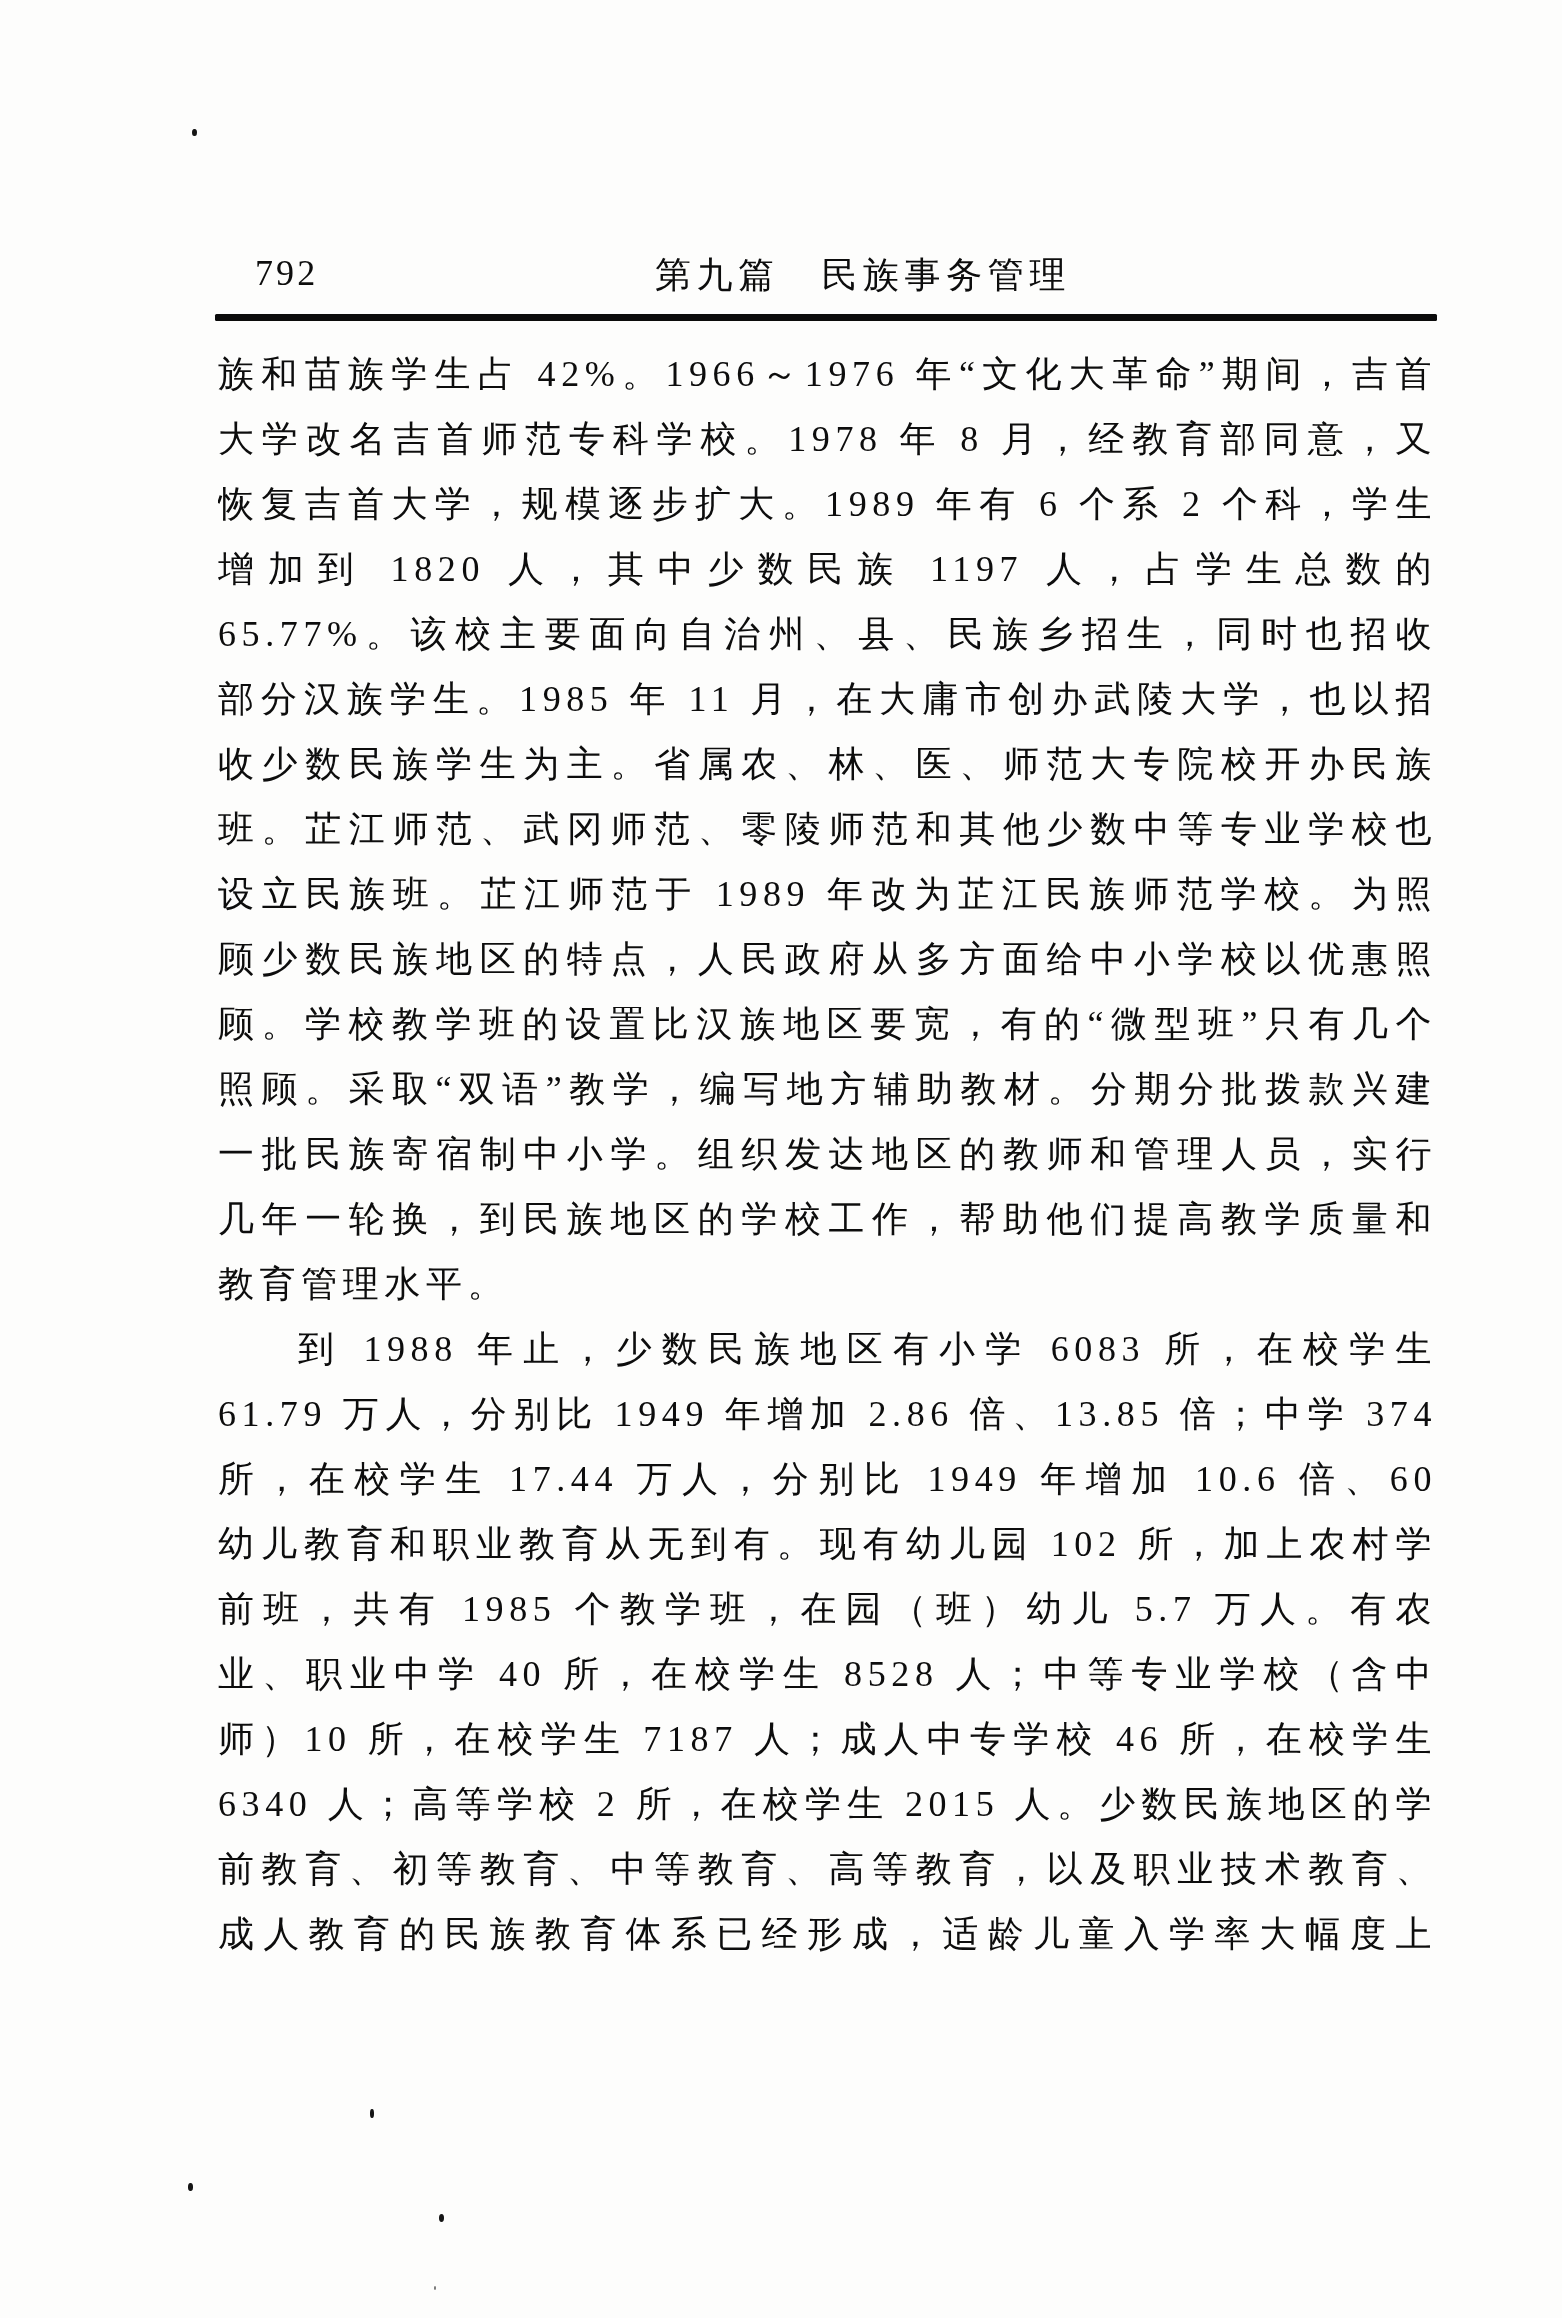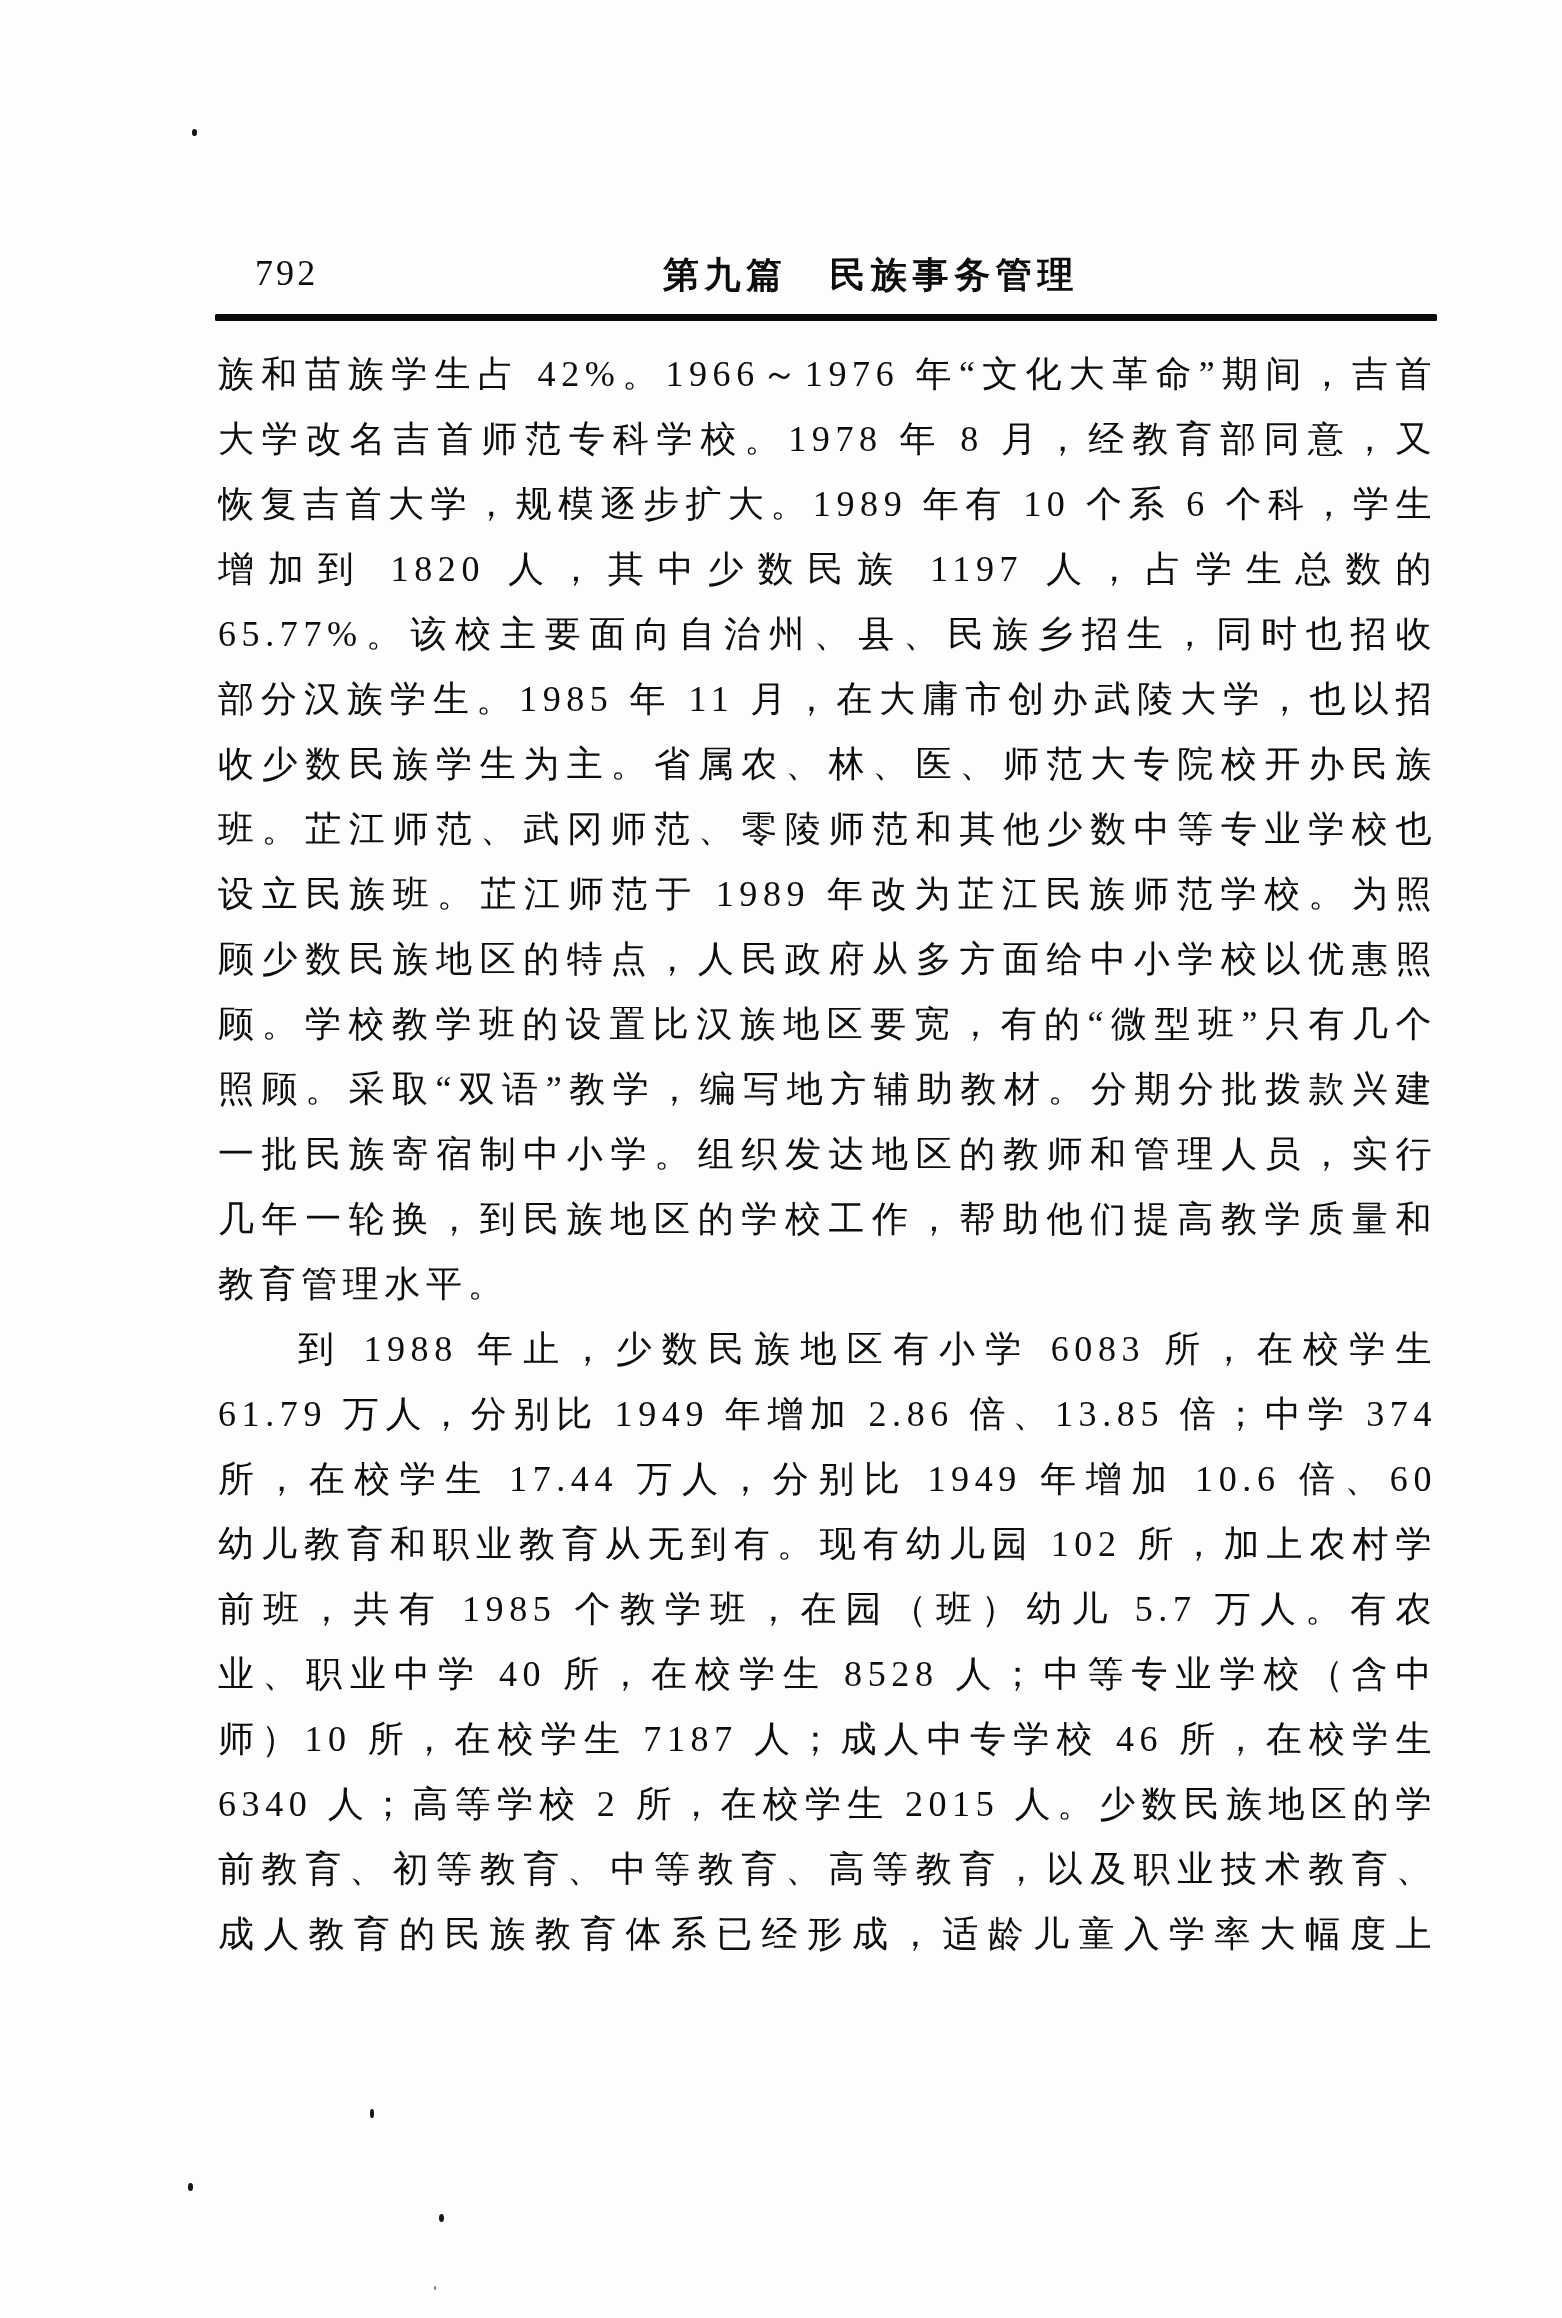--- a/index.html
+++ b/index.html
@@ -22,24 +22,23 @@
     font-size: 36px;
     letter-spacing: 3.1px;
     font-weight: normal;
   }
 
   .title {
     position: absolute;
     left: 655px;
     top: 251px;
     font-size: 36px;
-    font-weight: bold;
+    font-weight: normal;
     letter-spacing: 5.6px;
     white-space: nowrap;
-    margin-left: 8px;
   }
 
   .rule {
     position: absolute;
     left: 215px;
     top: 314px;
     width: 1222px;
     height: 6.6px;
     background: #0b0b0b;
     border-radius: 1.5px;
@@ -92,21 +91,21 @@
   <div>
     <span class="pagenum">792</span>
     <span class="title">第九篇　民族事务管理</span>
   </div>
 
   <div class="rule"></div>
 
   <div class="textbody">
       <div class="line full">族和苗族学生占 42%。1966～1976 年“文化大革命”期间，吉首</div>
       <div class="line full">大学改名吉首师范专科学校。1978 年 8 月，经教育部同意，又</div>
-      <div class="line full">恢复吉首大学，规模逐步扩大。1989 年有 10 个系 6 个科，学生</div>
+      <div class="line full">恢复吉首大学，规模逐步扩大。1989 年有 6 个系 2 个科，学生</div>
       <div class="line full">增加到 1820 人，其中少数民族 1197 人，占学生总数的</div>
       <div class="line full">65.77%。该校主要面向自治州、县、民族乡招生，同时也招收</div>
       <div class="line full">部分汉族学生。1985 年 11 月，在大庸市创办武陵大学，也以招</div>
       <div class="line full">收少数民族学生为主。省属农、林、医、师范大专院校开办民族</div>
       <div class="line full">班。芷江师范、武冈师范、零陵师范和其他少数中等专业学校也</div>
       <div class="line full">设立民族班。芷江师范于 1989 年改为芷江民族师范学校。为照</div>
       <div class="line full">顾少数民族地区的特点，人民政府从多方面给中小学校以优惠照</div>
       <div class="line full">顾。学校教学班的设置比汉族地区要宽，有的“微型班”只有几个</div>
       <div class="line full">照顾。采取“双语”教学，编写地方辅助教材。分期分批拨款兴建</div>
       <div class="line full">一批民族寄宿制中小学。组织发达地区的教师和管理人员，实行</div>

